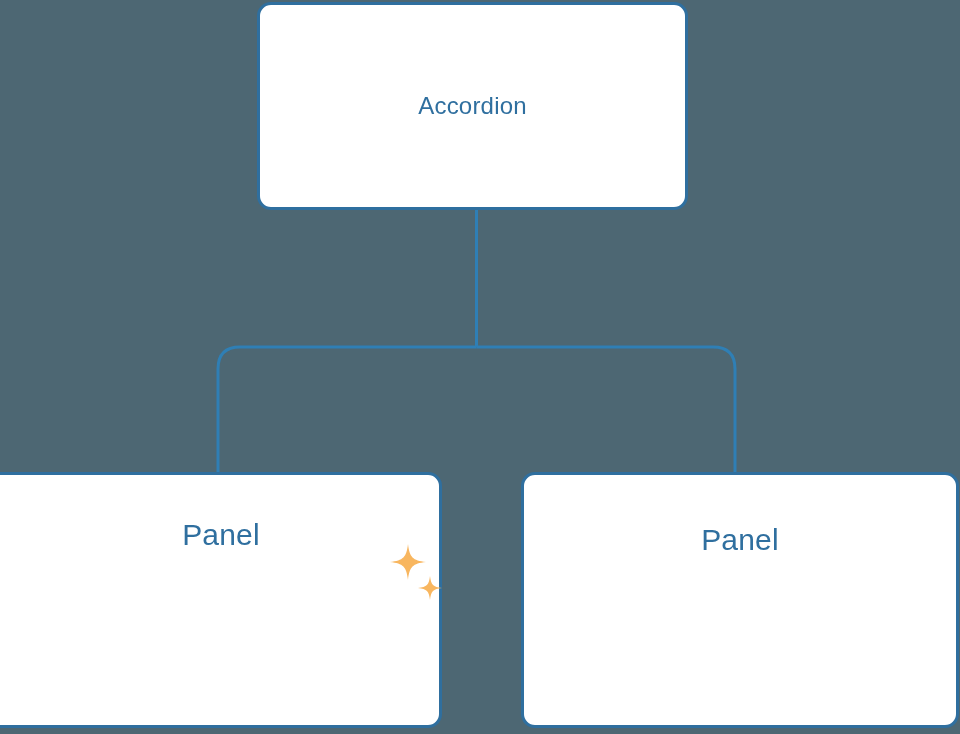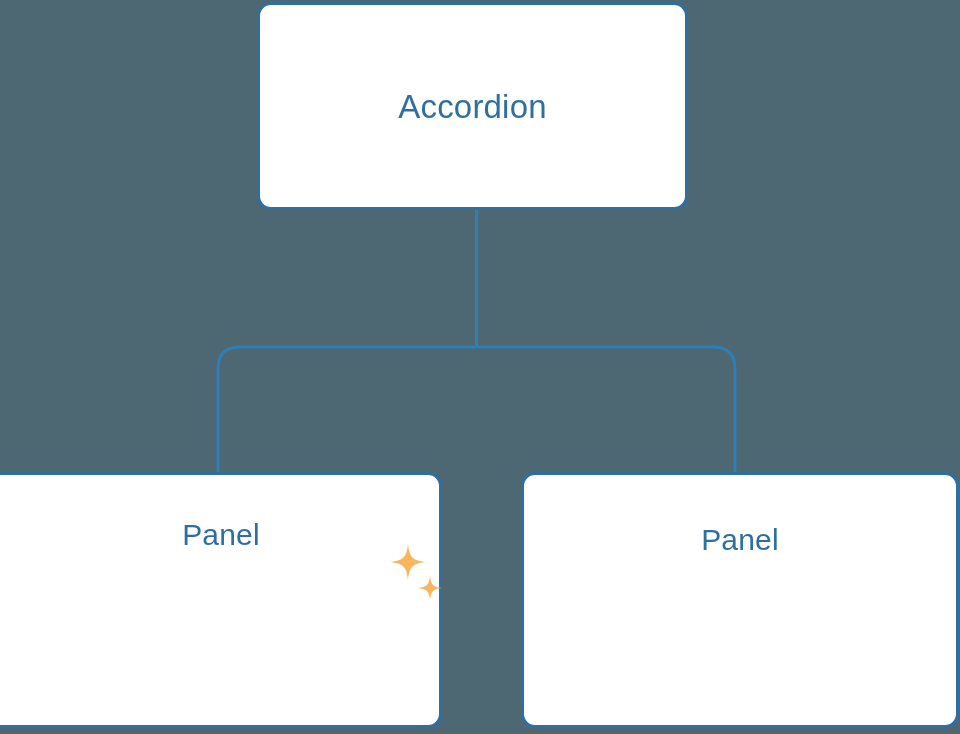--- a/index.html
+++ b/index.html
@@ -37,21 +37,21 @@
     position: absolute;
     z-index: 2;
     background: #ffffff;
     border: 3px solid #2f6f9f;
     border-radius: 14px;
     box-sizing: border-box;
   }
 
   .card-title {
     color: #2f6f9f;
-    font-size: 33px;
+    font-size: 24px;
     font-weight: 400;
     letter-spacing: 0.2px;
     text-align: center;
     line-height: 1;
   }
 
   
   #root-card {
     left: 257px;
     top: 2px;

